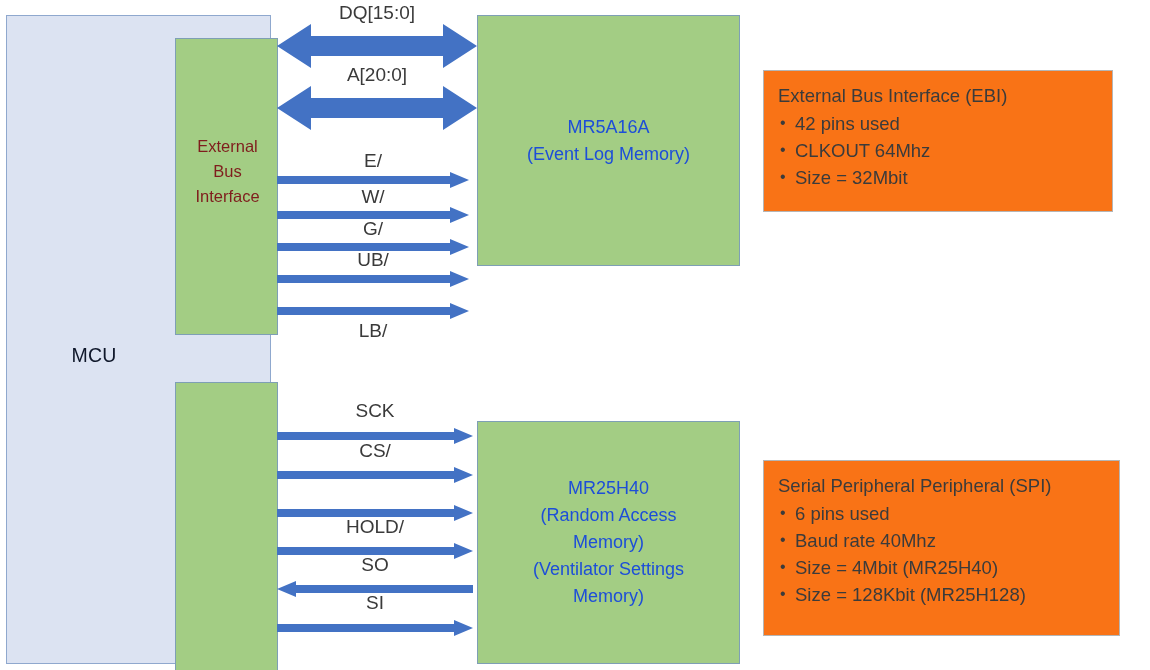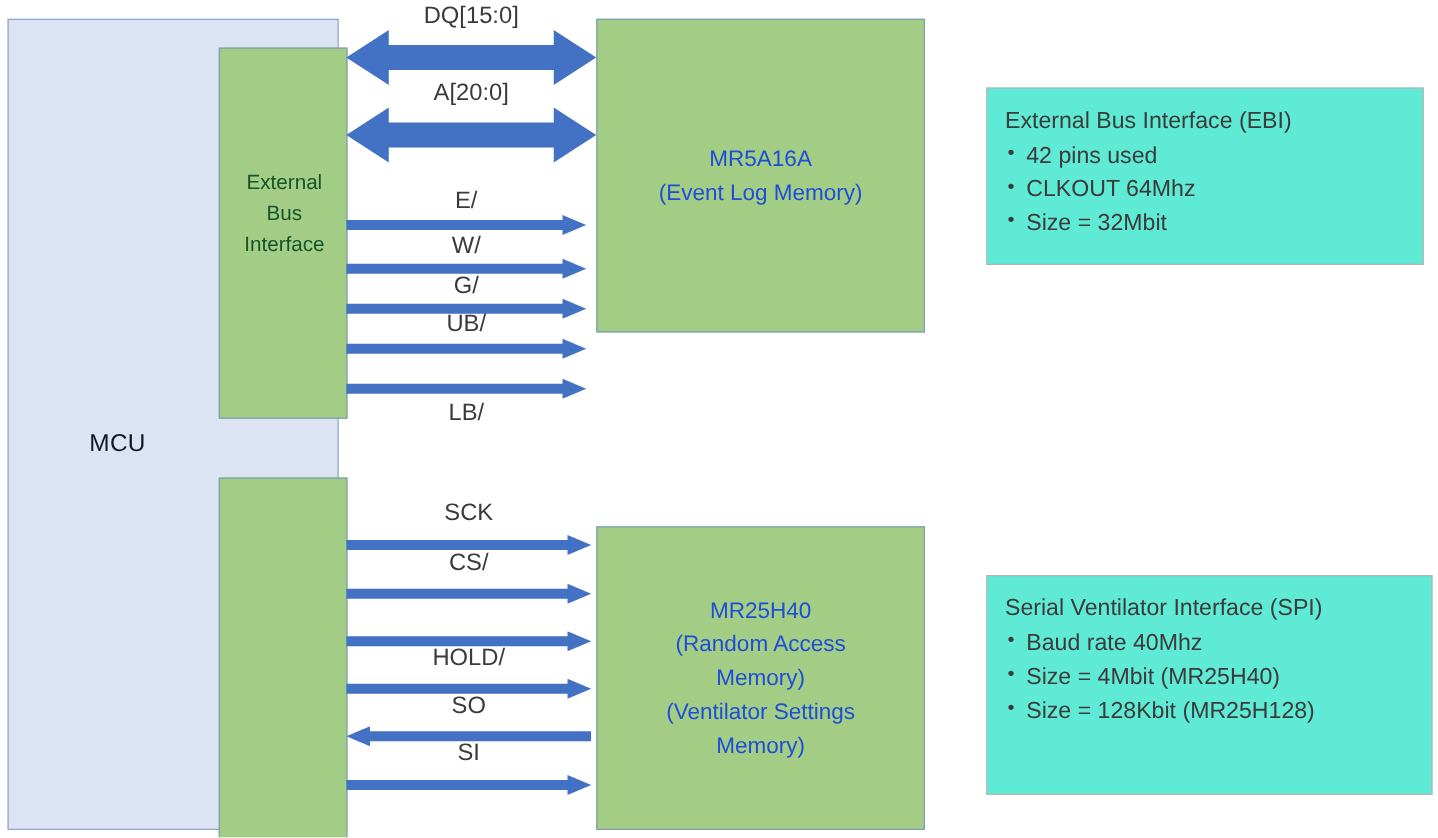--- a/index.html
+++ b/index.html
@@ -60,21 +60,21 @@
     height: 298px;
   }
   .peri-ebi-label {
     position: absolute;
     left: 0;
     top: 95px;
     width: 103px;
     text-align: center;
     font-size: 16.5px;
     line-height: 25px;
-    color: #14532d;
+    color: #7f1d1d;
   }
 
   
   .mem-block {
     position: absolute;
     background: #A3CD84;
     border: 1.6px solid #7E9FB5;
     display: flex;
     align-items: center;
     justify-content: center;
@@ -95,24 +95,23 @@
     width: 263px;
     height: 243px;
     font-size: 18px;
     line-height: 27px;
   }
   .mem-text { width: 100%; padding: 0 6px; }
 
   
   .info-box {
     position: absolute;
-    background: #5eead4;
+    background: #f97316;
     border: 1.5px solid #B5B5B5;
     color: #3B3B3B;
-    margin-left: 26px;
   }
   .info-ebi {
     left: 763px;
     top: 70px;
     width: 350px;
     height: 142px;
     padding: 12px 14px 0 14px;
   }
   .info-spi {
     left: 763px;
@@ -295,21 +294,22 @@
   <div class="info-box info-ebi">
     <div class="info-title">External Bus Interface (EBI)</div>
     <ul class="info-list">
       <li>42 pins used</li>
       <li>CLKOUT 64Mhz</li>
       <li>Size = 32Mbit</li>
     </ul>
   </div>
 
   <div class="info-box info-spi">
-    <div class="info-title">Serial Ventilator Interface (SPI)</div>
+    <div class="info-title">Serial Peripheral Peripheral (SPI)</div>
     <ul class="info-list">
+      <li>6 pins used</li>
       <li>Baud rate 40Mhz</li>
       <li>Size = 4Mbit (MR25H40)</li>
       <li>Size = 128Kbit (MR25H128)</li>
     </ul>
   </div>
 
 </div>
 
 </body></html>

